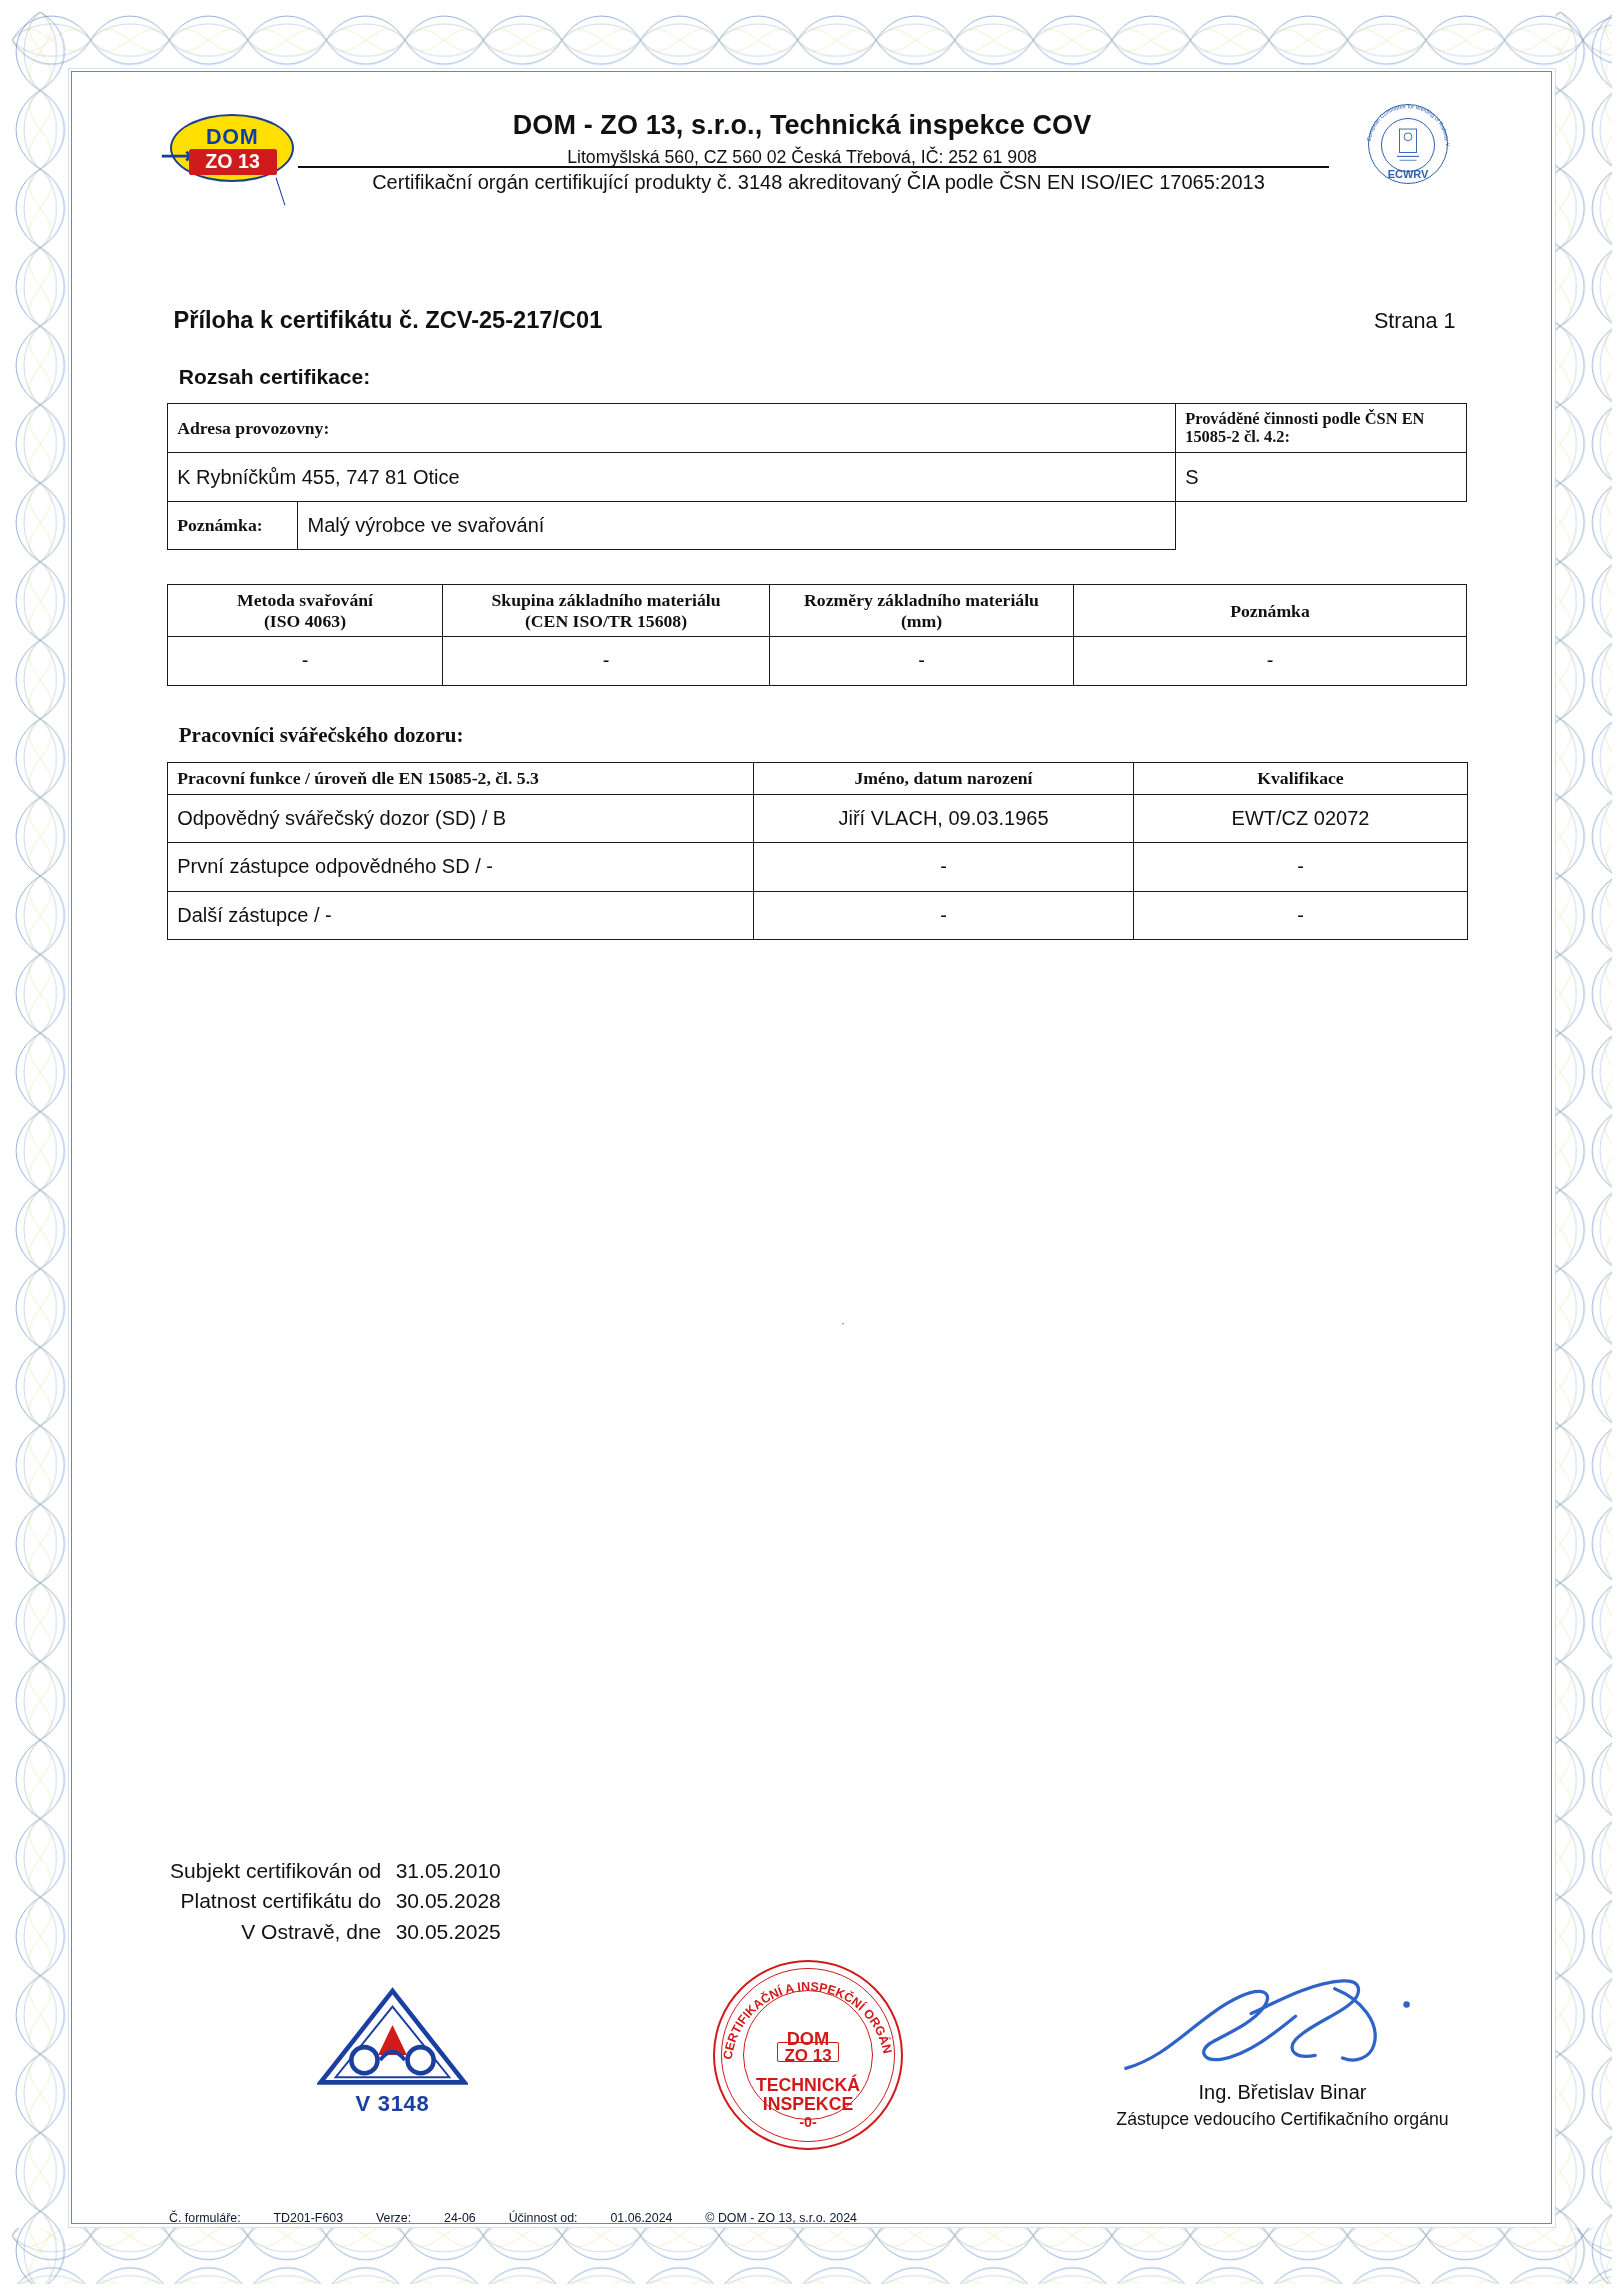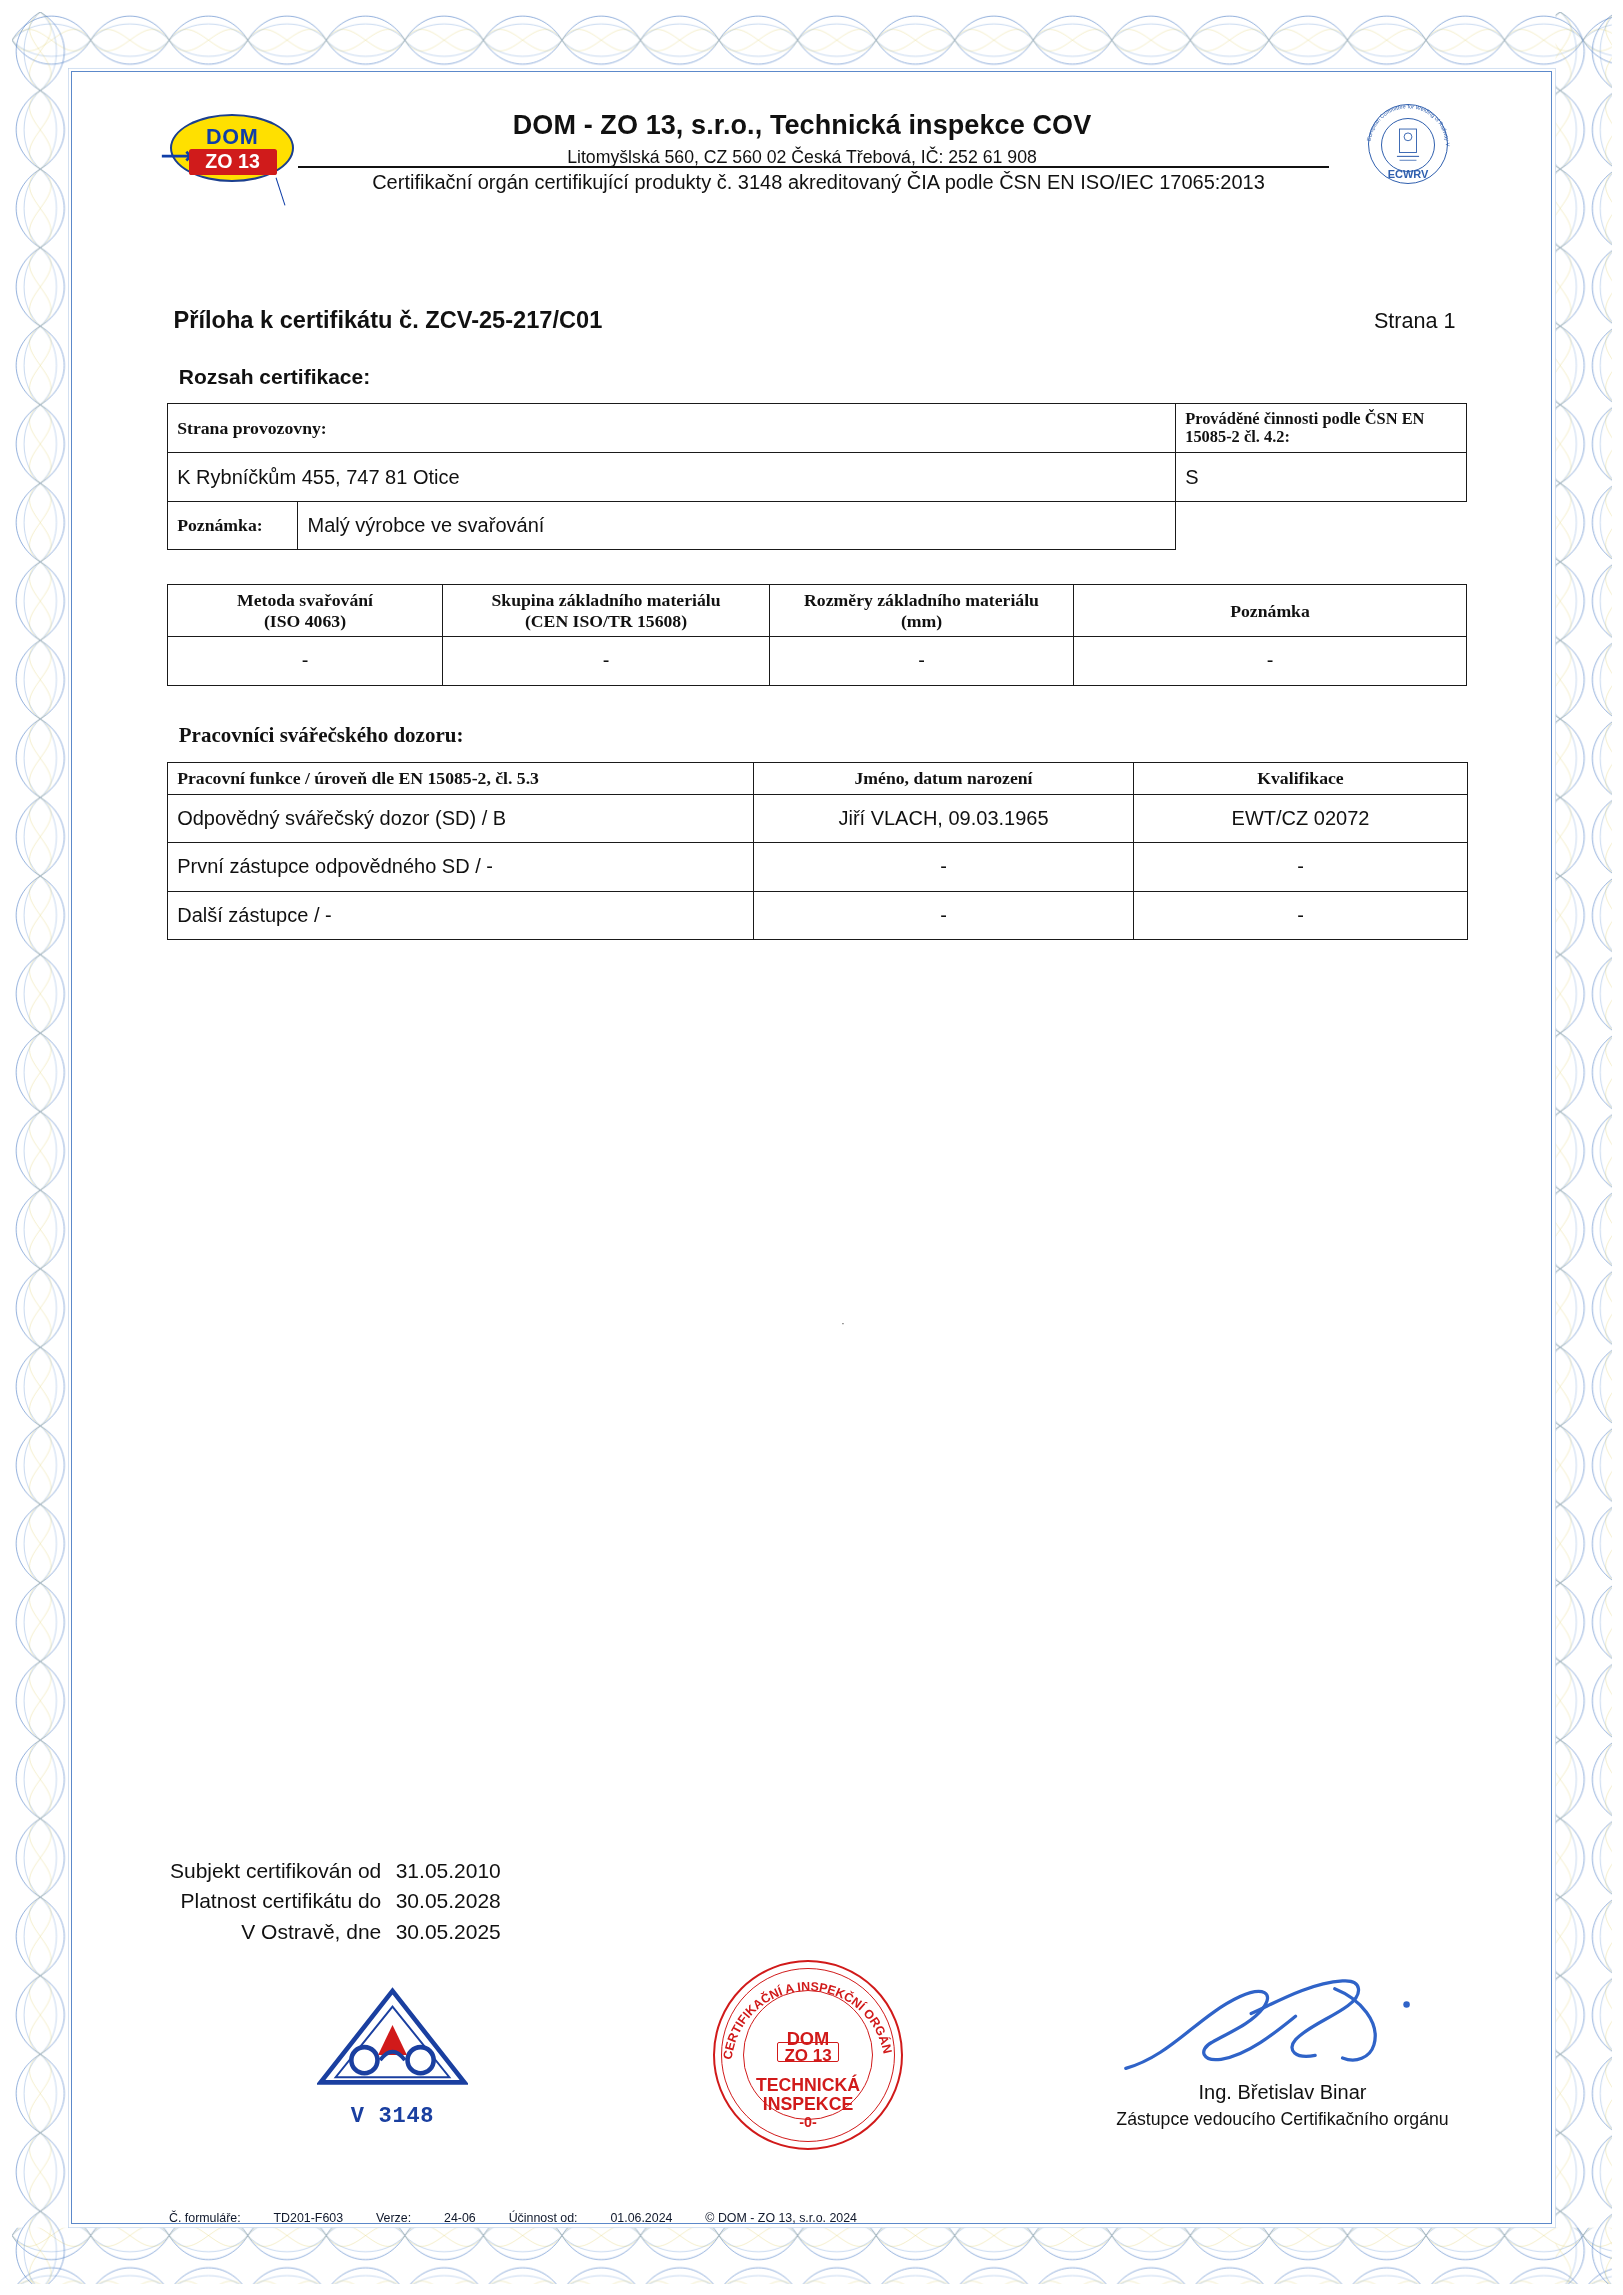--- a/index.html
+++ b/index.html
@@ -274,26 +274,25 @@
     width: 177px;
     text-align: center;
   }
   .cia-mark {
     position: relative;
     width: 151px;
     height: 98px;
     margin: 0 auto;
   }
   .cia-num {
-    margin-top: 19px;
+    margin-top: 6px;
     font-size: 22px;
     font-weight: bold;
     color: #1a3fa0;
     letter-spacing: 0.7px;
-    font-family: Liberation Mono, monospace;
   }
 
   
   .stamp {
     position: absolute;
     left: 713px;
     top: 1960px;
     width: 190px;
     height: 190px;
   }
@@ -447,21 +446,21 @@
 
   <div class="section-title">Rozsah certifikace:</div>
 
   <table>
     <colgroup>
         <col style="width:1008px">
         <col style="width:291px">
       </colgroup>
     <tbody>
       <tr>
-        <td class="t-head-small">Strana provozovny:</td>
+        <td class="t-head-small">Adresa provozovny:</td>
         <td class="t-head-small" rowspan="1" style="font-size:16.4px;line-height:1.15">Prováděné činnosti podle ČSN EN 15085-2 čl. 4.2:</td>
       </tr>
       <tr>
         <td class="t-val">K Rybníčkům 455, 747 81 Otice</td>
         <td class="t-val">S</td>
       </tr>
       <tr>
         <td class="t-val" style="padding:0">
           <table style="width:100%;margin:0;border:none">
             <tbody>

